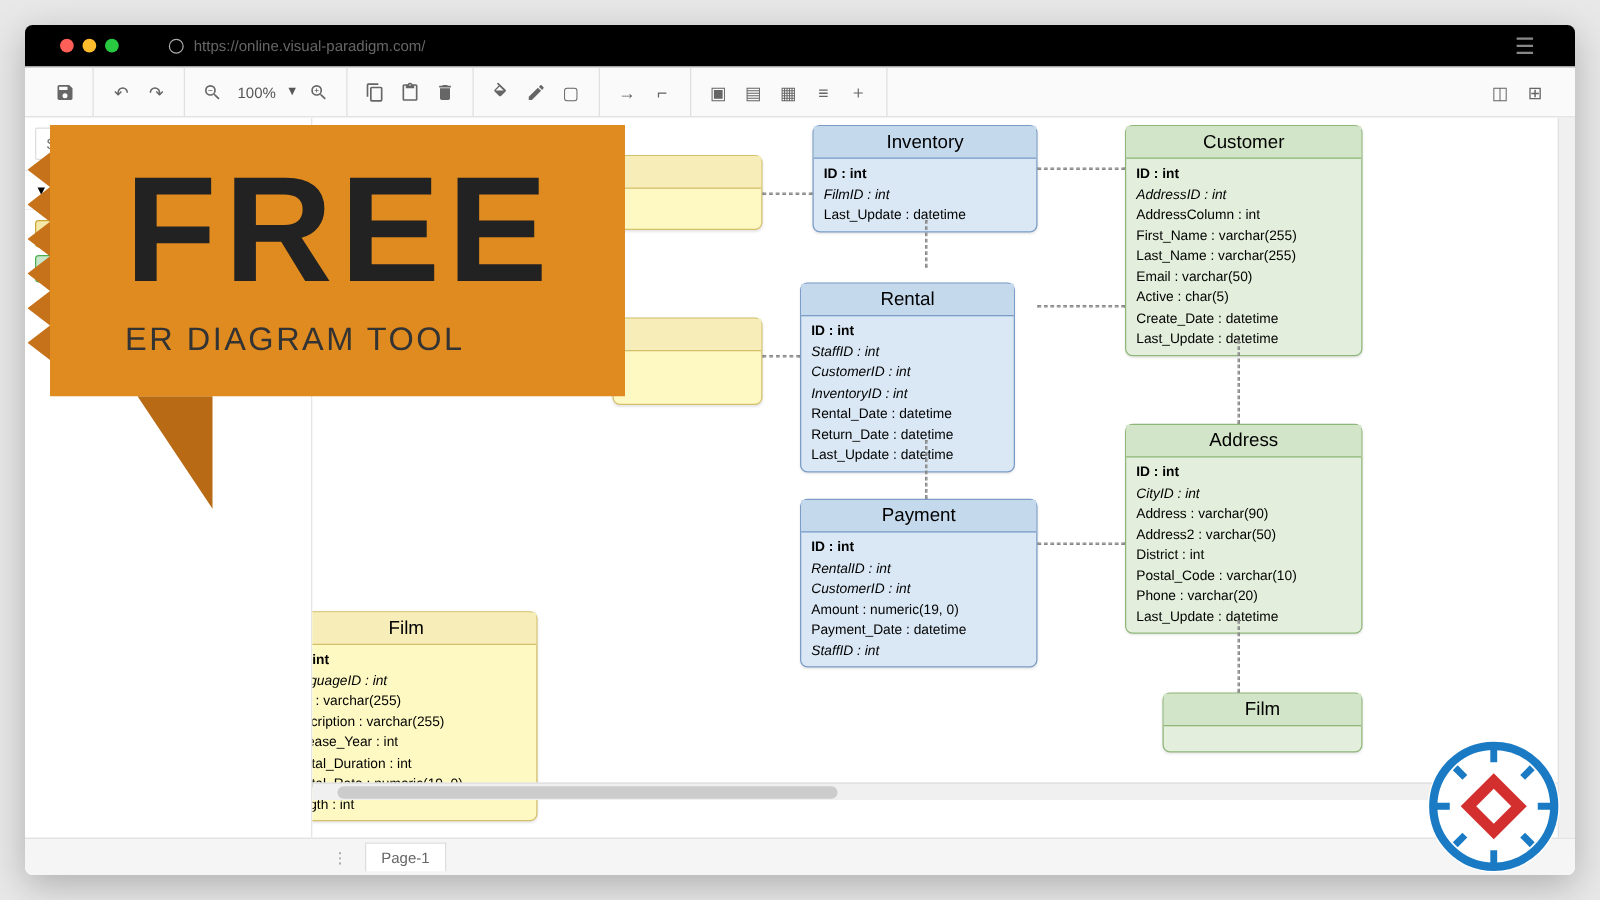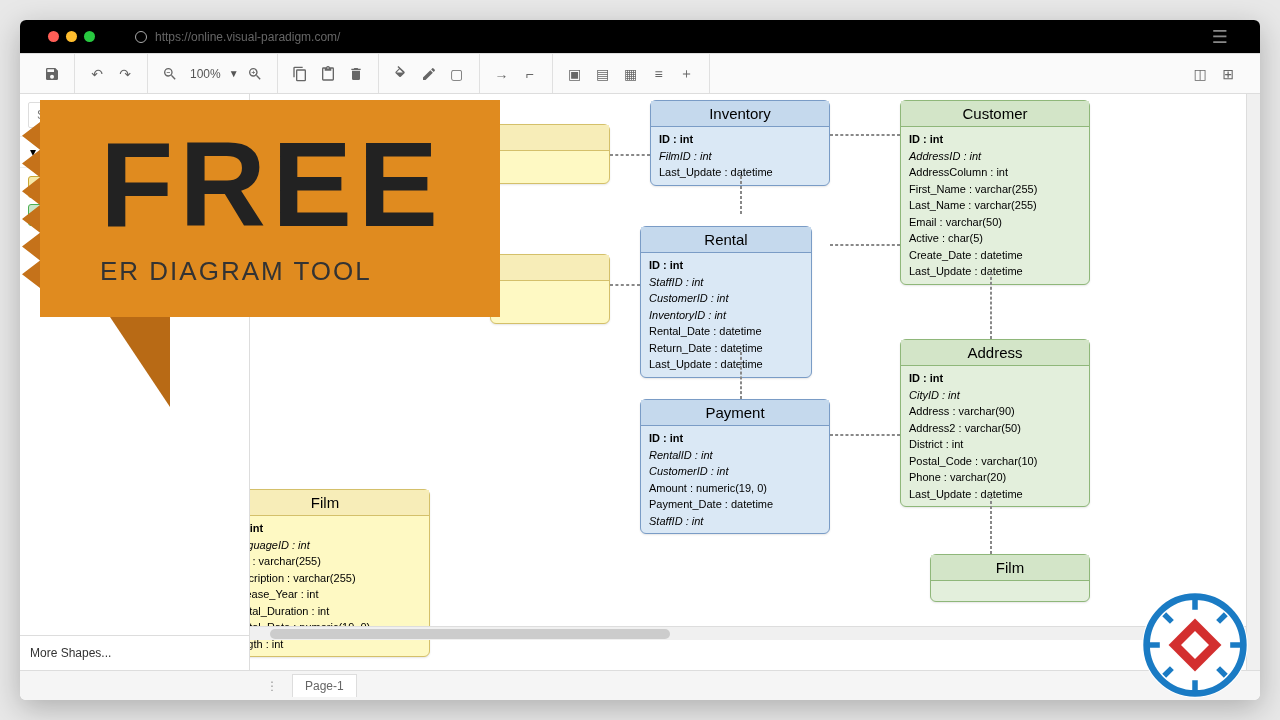--- a/index.html
+++ b/index.html
@@ -151,21 +151,20 @@
         <input type="text" placeholder="Se" style="">
       </div>
       <div class="shape-cat">
         <span>▾</span>
         <span>En</span>
       </div>
       <div class="shape-icons">
         <div class="shape-ic y"></div>
         <div class="shape-ic g"></div>
       </div>
-      <div class="sidebar-footer">More Shapes...</div>
     </div>
 
     <div class="canvas">
 
       <div class="entity yellow" style="left:240px;top:30px;width:120px;height:60px">
           <div class="e-title">&nbsp;</div>
           <div class="e-body">&nbsp;</div>
         </div>
       <div class="entity yellow" style="left:240px;top:160px;width:120px;height:70px">
           <div class="e-title">&nbsp;</div>

